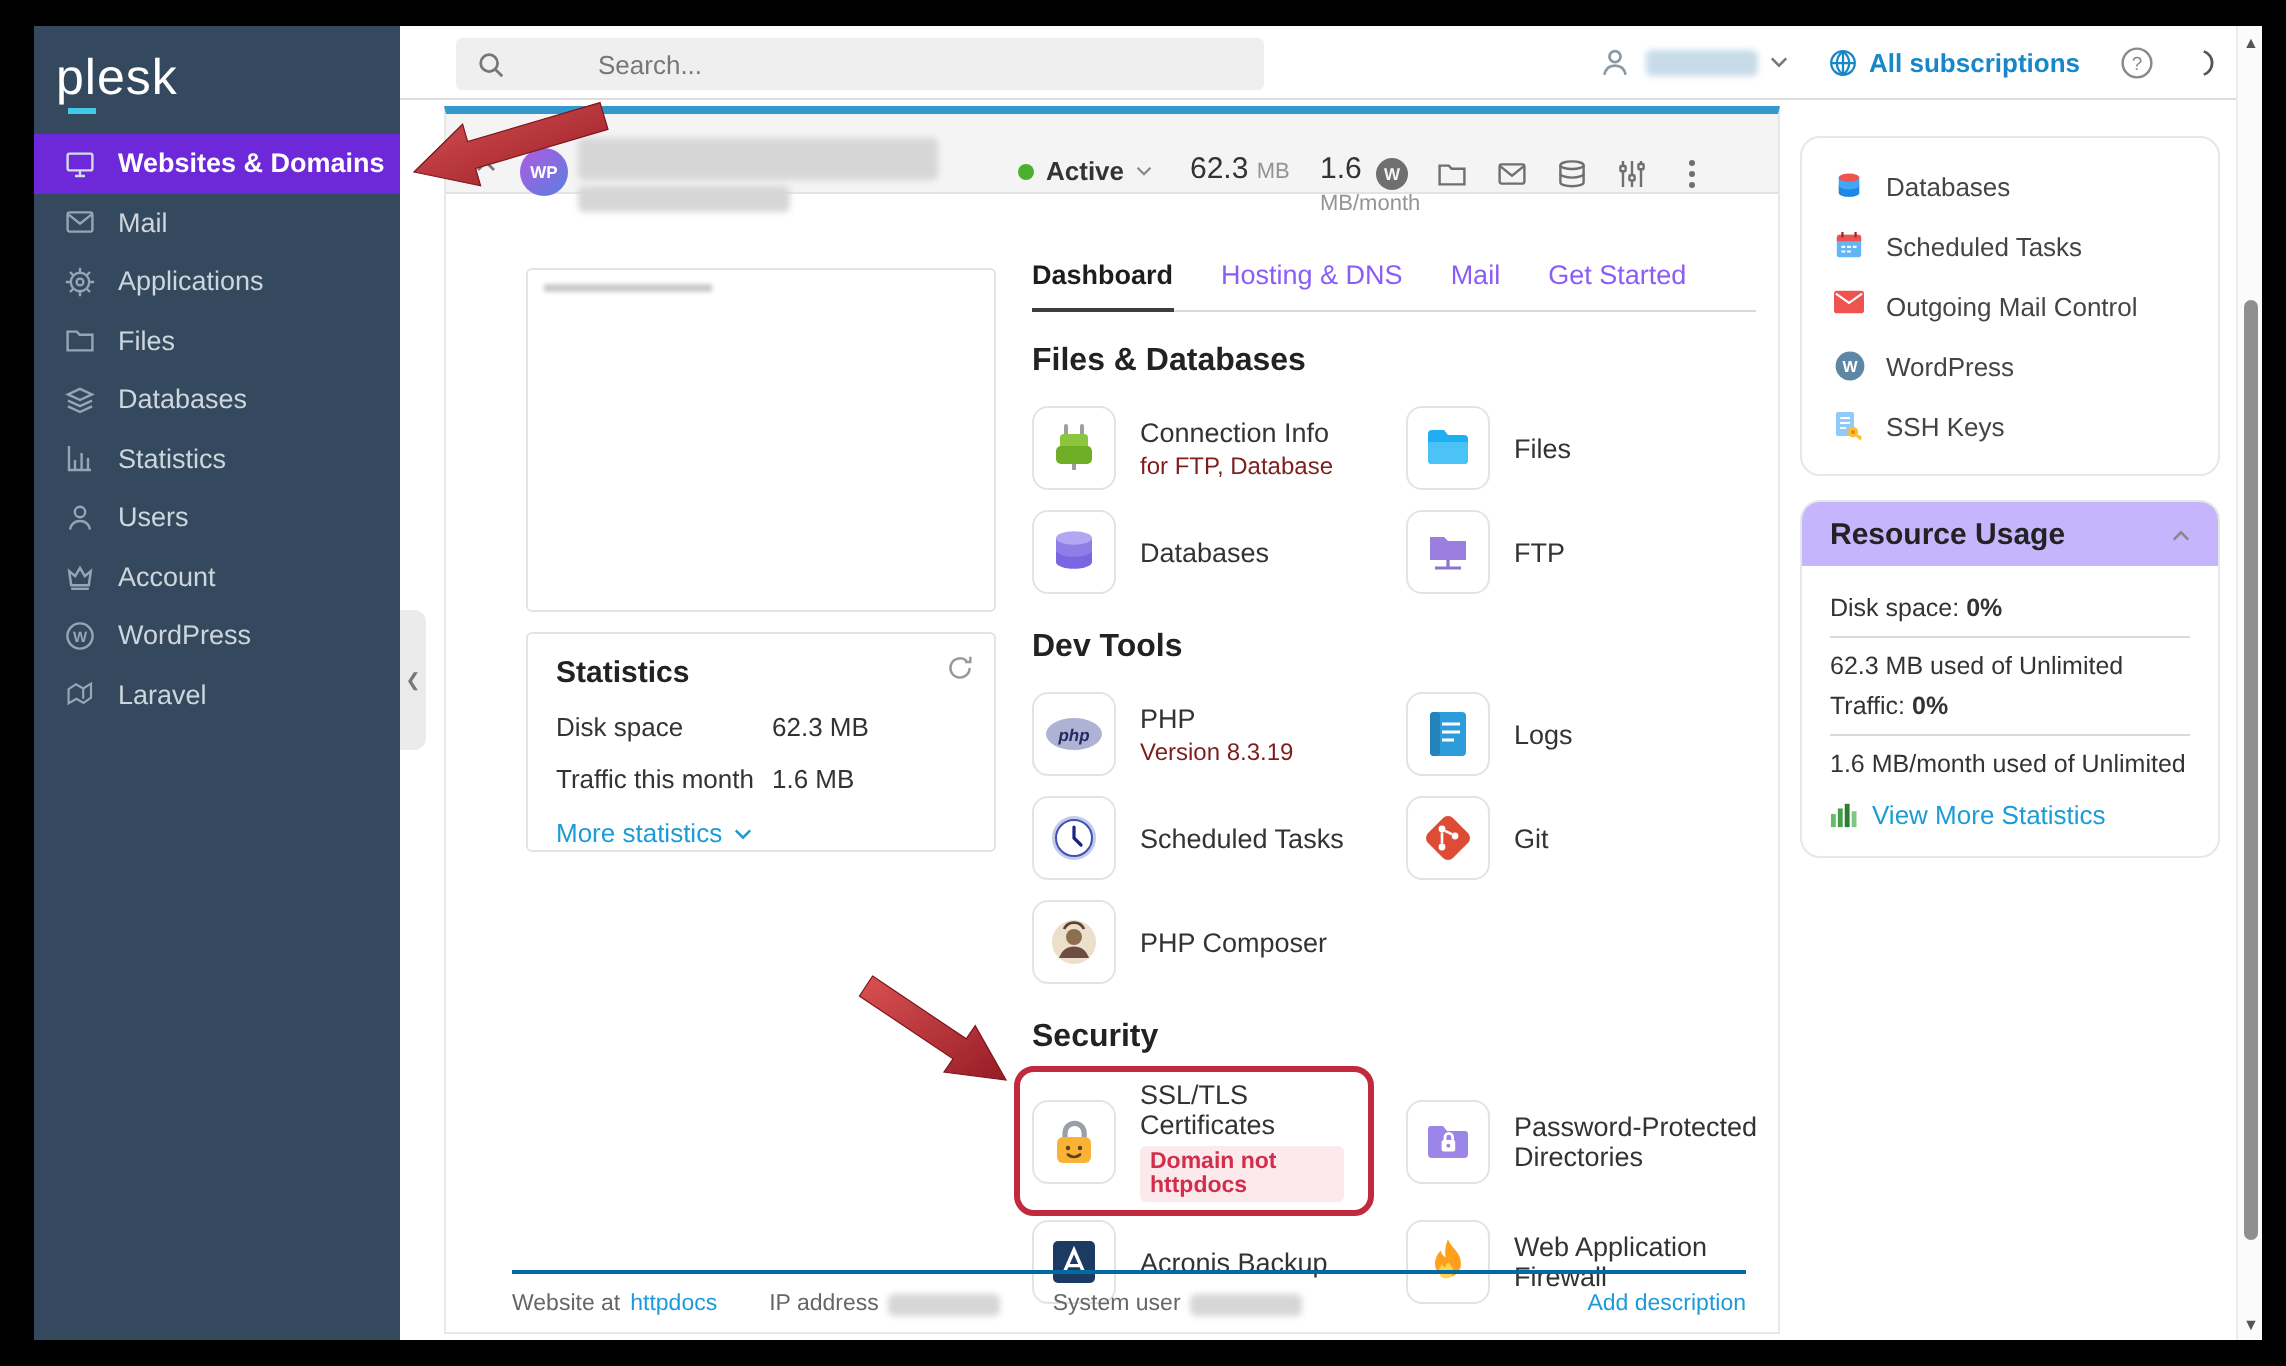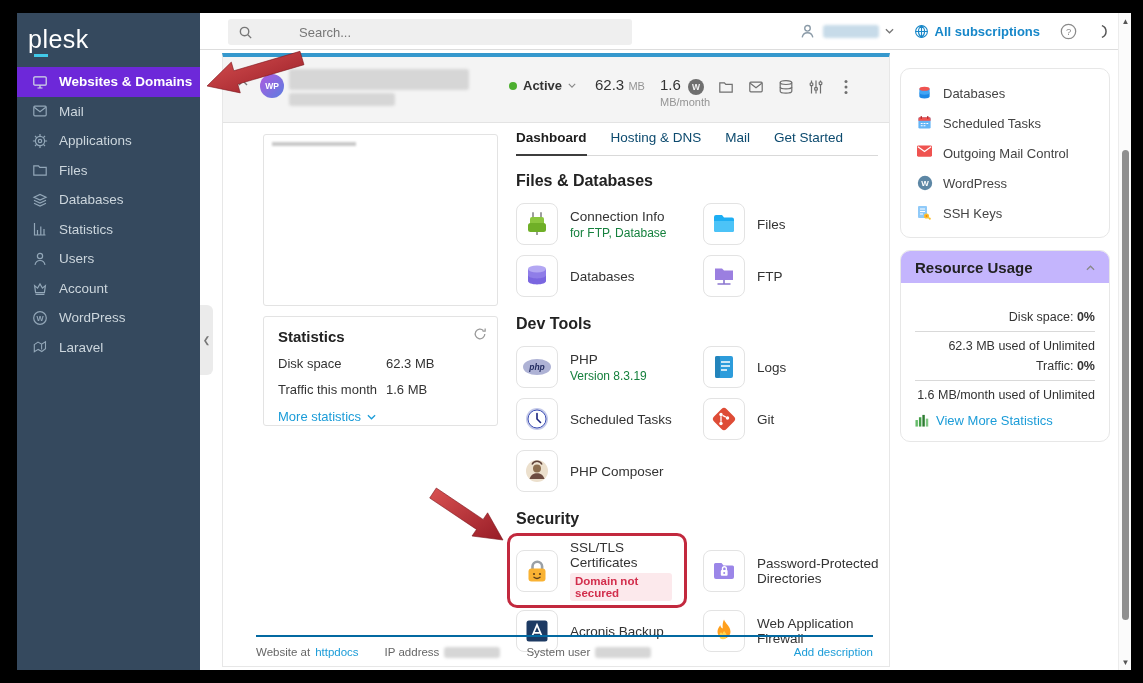--- a/index.html
+++ b/index.html
@@ -40,21 +40,21 @@
   .subs-label { color:#1787c9; font-weight:bold; font-size:13px; margin-left:6px; }
   .sp20 { width:20px; } .sp16 { width:16px; }
 
   
   .content { position:absolute; left:200px; top:50px; width:918px; height:620px;
              background:#fff; }
 
   .main-card { position:absolute; left:22px; top:3px; width:668px; height:614px;
       background:#fff; border:1px solid #e7e7e7; border-top:4px solid #3598cd; }
 
-  .card-head { height:66px; background:#f4f4f4; border-bottom:1px solid #e3e3e3;
+  .card-head { height:40px; background:#f4f4f4; border-bottom:1px solid #e3e3e3;
       position:relative; }
   .head-chevron { position:absolute; left:15px; top:23px; color:#777; cursor:pointer; }
   .wp-avatar { position:absolute; left:37px; top:17px; width:24px; height:24px;
       border-radius:50%; background:linear-gradient(135deg,#b05ae0,#5a7fe0);
       color:#fff; font-size:8.5px; font-weight:bold; display:flex; align-items:center;
       justify-content:center; }
   .dom-blur1 { position:absolute; left:66px; top:12px; width:180px; height:21px; }
   .dom-blur2 { position:absolute; left:66px; top:36px; width:106px; height:13px; }
   .status { position:absolute; left:286px; top:21px; display:flex; align-items:center;
       gap:6px; cursor:pointer;text-align:center; }
@@ -80,32 +80,32 @@
   .stats-title { font-size:15px; font-weight:bold; color:#222; }
   .refresh { position:absolute; right:10px; top:10px; cursor:pointer; }
   .stat-row { display:flex; font-size:13px; color:#333; margin-top:11px; }
   .stat-row .lbl { width:108px; flex:0 0 auto; }
   .more-link { display:flex; align-items:center; gap:6px; color:#1b9cd8;
       font-size:13px; margin-top:12px; cursor:pointer; }
 
   
   .right-col { position:absolute; left:293px; top:73px; width:362px; }
   .tabs { display:flex; gap:24px; border-bottom:1px solid #d9d9d9; }
-  .tab { font-size:13.5px; color:#0c4a6e; padding-bottom:9px; cursor:pointer; }
+  .tab { font-size:13.5px; color:#8b5cf6; padding-bottom:9px; cursor:pointer; }
   .tab.active { color:#1d1d1d; font-weight:bold; border-bottom:2px solid #3d3d3d;
       margin-bottom:-1px; }
   .sec-title { font-size:16px; color:#222; margin:16px 0 11px; }
   .tool-grid { display:grid; grid-template-columns:187px 175px; row-gap:6px; }
   .tool-item { display:flex; align-items:center; gap:12px; min-height:46px;
       cursor:pointer; width:max-content; max-width:180px; padding-right:4px; }
   .tile { width:42px; height:42px; border:1px solid #e3e3e3; border-radius:8px;
       display:flex; align-items:center; justify-content:center; background:#fff;
       flex:0 0 auto; }
   .tool-label { font-size:13.5px; color:#333; }
-  .tool-sub { font-size:12px; color:#15803d; margin-top:2px; }
+  .tool-sub { font-size:12px; color:#7f1d1d; margin-top:2px; }
   .badge { display:inline-block; font-size:11.5px; font-weight:bold; color:#d22e4c;
       background:#fce9ec; padding:2px 5px; border-radius:3px; margin-top:3px; }
   .tool-item.highlighted { border:3px solid #c2293e; border-radius:10px;
       padding:4px 12px 4px 6px; margin:-6px 0 -6px -9px; }
 
   
   .card-footer { position:absolute; left:33px; right:16px; bottom:8px;
       border-top:2px solid #0369a1; padding-top:9px; display:flex;
       align-items:center; font-size:11.5px; color:#666; }
   .card-footer .grp { display:flex; align-items:center; gap:5px; margin-right:26px; }
@@ -117,21 +117,21 @@
   .right-panel { position:absolute; left:700px; top:18px; width:210px; }
   .panel-card { border:1px solid #e7e7e7; border-radius:10px; background:#fff; }
   .quick-card { padding:9px 0; }
   .quick-item { display:flex; align-items:center; gap:10px; padding:7px 16px;
       font-size:13px; color:#444; cursor:pointer; }
   .quick-item .ic { width:16px; height:16px; display:inline-flex; flex:0 0 auto; }
   .ru-card { margin-top:12px; overflow:hidden; }
   .ru-head { background:#c4b5fd; padding:8px 14px 7px; display:flex;
       justify-content:space-between; align-items:center; cursor:pointer; }
   .ru-title { font-size:15px; font-weight:bold; color:#222; }
-  .ru-body { padding:27px 14px 13px; font-size:12.5px; color:#333;text-align:right; }
+  .ru-body { padding:14px 14px 13px; font-size:12.5px; color:#333; }
   .ru-line { margin-top:6px; }
   .track { height:1px; background:#d9d9d9; margin:7px 0; }
   .ru-link { display:flex; gap:7px; align-items:center; color:#1b9cd8;
       margin-top:11px; font-size:13px; cursor:pointer; }
 
   
   .scrollbar { position:absolute; left:1118px; top:13px; width:13px; height:657px;
       background:#fbfbfb; border-left:1px solid #ececec; }
   .sb-arrow { position:absolute; left:0; width:13px; height:14px; display:flex;
       align-items:center; justify-content:center; color:#555; font-size:8px;
@@ -518,21 +518,21 @@
             <div class="tool-item highlighted">
               <span class="tile">
                 <svg width="26" height="26" viewBox="0 0 26 26">
                   <path d="M8.5 12V8.5a4.8 4.8 0 0 1 9.6 0V12" fill="none" stroke="#9aa0a6" stroke-width="2.6"></path>
                   <rect x="4.5" y="10.5" width="17" height="13" rx="3" fill="#f9b233"></rect>
                   <circle cx="10" cy="16" r="1.1" fill="#5f4019"></circle>
                   <circle cx="16" cy="16" r="1.1" fill="#5f4019"></circle>
                   <path d="M10 19.3c1.8 1.5 4.2 1.5 6 0" stroke="#5f4019" stroke-width="1.4" fill="none" stroke-linecap="round"></path>
                 </svg>
               </span>
-              <div><div class="tool-label">SSL/TLS Certificates</div><div class="badge">Domain not secured</div></div>
+              <div><div class="tool-label">SSL/TLS Certificates</div><div class="badge">Domain not httpdocs</div></div>
             </div>
             <div class="tool-item">
               <span class="tile">
                 <svg width="26" height="26" viewBox="0 0 26 26">
                   <path d="M3 6.5A1.5 1.5 0 0 1 4.5 5h6l2 2.5h9A1.5 1.5 0 0 1 23 9v10a2 2 0 0 1-2 2H5a2 2 0 0 1-2-2z" fill="#9b86e8"></path>
                   <rect x="9.8" y="12" width="6.8" height="5.8" rx="1" fill="#fff"></rect>
                   <path d="M11.5 12v-1.4a1.9 1.9 0 0 1 3.8 0V12" stroke="#fff" stroke-width="1.4" fill="none"></path>
                   <circle cx="13.2" cy="14.9" r="1" fill="#9b86e8"></circle>
                 </svg>
               </span>

